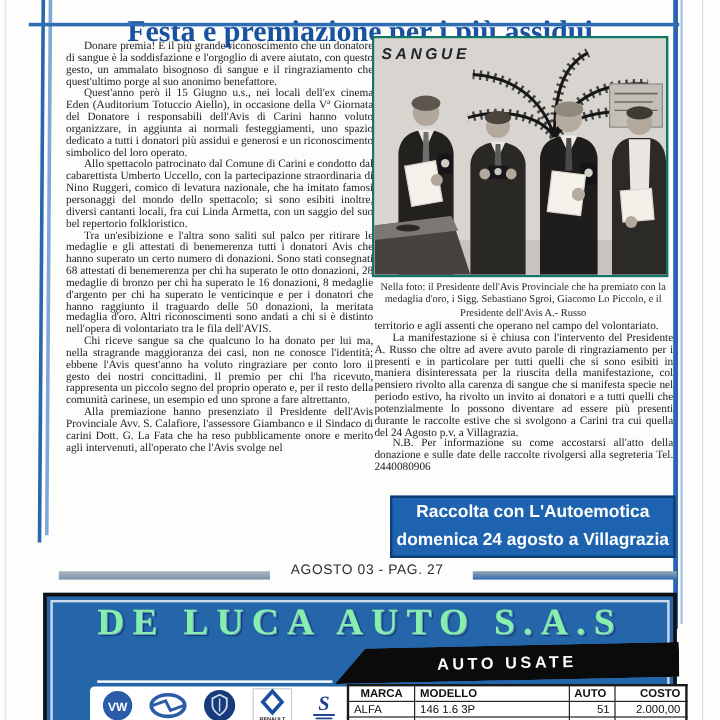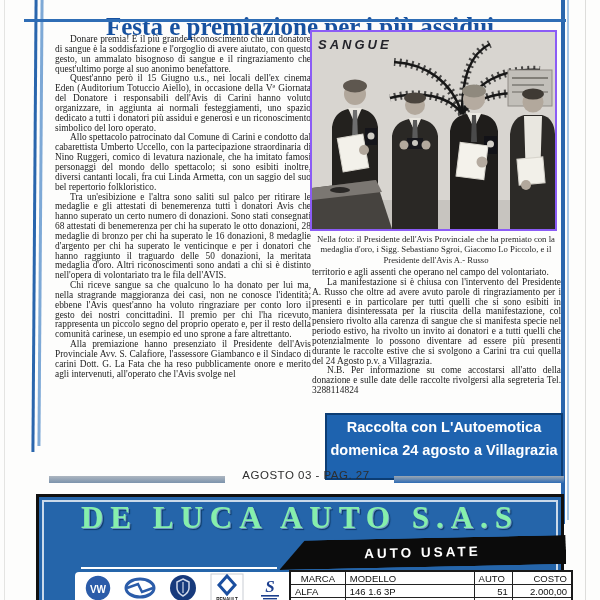--- a/index.html
+++ b/index.html
@@ -19,27 +19,27 @@
   .title{top:-4px;left:40px;width:520px;text-align:center;
          font-weight:bold;font-size:25px;line-height:27px;color:#17519f;}
   .title-rule{top:19px;left:24px;width:542px;height:3px;background:#2f6db5;}
   
   .col{font-size:9.4px;line-height:9.85px;text-align:justify;color:#232323;}
   .col p{margin:0;text-indent:15px;}
   .col p.noind{text-indent:0;}
   .col-left{top:35px;left:55px;width:256px;}
   .col-right{top:268px;left:312px;width:249px;}
   
-  .photo{top:30px;left:310px;width:247px;height:201px;border:2px solid #8b5cf6;
+  .photo{top:30px;left:310px;width:247px;height:201px;border:2px solid #0f766e;
          box-sizing:border-box;background:#fef9c3;}
   .photo svg{display:block;}
   .caption{top:234px;left:316px;width:240px;text-align:center;
            font-size:8.7px;line-height:10.4px;color:#262626;}
   
-  .notice{top:413px;left:325px;width:238px;height:67px;background:#1e63af;
+  .notice{top:413px;left:325px;width:238px;height:52px;background:#1e63af;
           border:2px solid #0c3d74;box-sizing:border-box;text-align:center;
           font-family:"Liberation Sans",sans-serif;font-weight:bold;color:#fff;
           font-size:14.5px;line-height:23px;padding-top:1px;}
   
   .footer-text{top:469px;left:228px;width:156px;text-align:center;
                font-family:Liberation Sans, sans-serif;font-size:11.5px;
                letter-spacing:.5px;color:#2e2e2e;}
   .bar{height:7px;top:476px;}
   .bar-l{left:49px;width:176px;background:linear-gradient(#adb6c0,#7c93ac);}
   .bar-r{left:394px;width:170px;background:linear-gradient(#9aa6b2,#2f6cb4);}
@@ -58,21 +58,21 @@
               border-radius:4px;display:flex;align-items:center;
               justify-content:space-around;padding:1px 2px;box-sizing:border-box;}
   .banner{top:41px;left:240px;width:287px;height:29px;background:#0b0b0b;
           clip-path:polygon(26px 0,100% 0,100% 100%,0 100%);transform:rotate(-1.2deg);
           text-align:center;color:#fff;font-family:"Liberation Sans",sans-serif;
           font-weight:bold;font-size:13.5px;letter-spacing:3px;line-height:29px;}
   .ad-table{top:73px;left:250px;width:284px;border-collapse:collapse;background:#fff;
             font-family:"Liberation Sans",sans-serif;font-size:9.5px;color:#111;
             position:absolute;border:2px solid #1a1a1a;}
   .ad-table th,.ad-table td{border:1.5px solid #222;padding:0 4px;height:12px;white-space:nowrap;}
-  .ad-table th{font-weight:normal;text-align:left;}
+  .ad-table th{font-weight:bold;text-align:left;}
   .ad-table th.c{text-align:center;}
   .ad-table th.r,.ad-table td.r{text-align:right;}
 </style>
 </head>
 <body>
 
 <div class="abs edge-l"></div>
 <div class="abs edge-r"></div>
 <div class="abs stripe st-l1"></div>
 <div class="abs st-l2"></div>
@@ -171,21 +171,21 @@
       <ellipse cx="28" cy="158" rx="10" ry="3" fill="#2a2826"></ellipse>
     </g>
   </svg>
 </figure>
 
 <div class="abs caption">Nella foto: il Presidente dell'Avis Provinciale che ha premiato con la medaglia d'oro, i Sigg. Sebastiano Sgroi, Giacomo Lo Piccolo, e il Presidente dell'Avis A.- Russo</div>
 
 <div class="abs col col-right">
   <p class="noind">territorio e agli assenti che operano nel campo del volontariato.</p>
   <p>La manifestazione si è chiusa con l'intervento del Presidente A. Russo che oltre ad avere avuto parole di ringraziamento per i presenti e in particolare per tutti quelli che si sono esibiti in maniera disinteressata per la riuscita della manifestazione, col pensiero rivolto alla carenza di sangue che si manifesta specie nel periodo estivo, ha rivolto un invito ai donatori e a tutti quelli che potenzialmente lo possono diventare ad essere più presenti durante le raccolte estive che si svolgono a Carini tra cui quella del 24 Agosto p.v. a Villagrazia.</p>
-  <p>N.B. Per informazione su come accostarsi all'atto della donazione e sulle date delle raccolte rivolgersi alla segreteria Tel. 3288114824</p>
+  <p>N.B. Per informazione su come accostarsi all'atto della donazione e sulle date delle raccolte rivolgersi alla segreteria Tel. 2440080906</p>
 </div>
 
 <div class="abs notice">
   <div>Raccolta con L'Autoemotica</div>
   <div>domenica 24 agosto a Villagrazia</div>
 </div>
 
 <div class="abs bar bar-l"></div>
 <div class="abs footer-text">AGOSTO  03 - PAG. 27</div>
 <div class="abs bar bar-r"></div>

